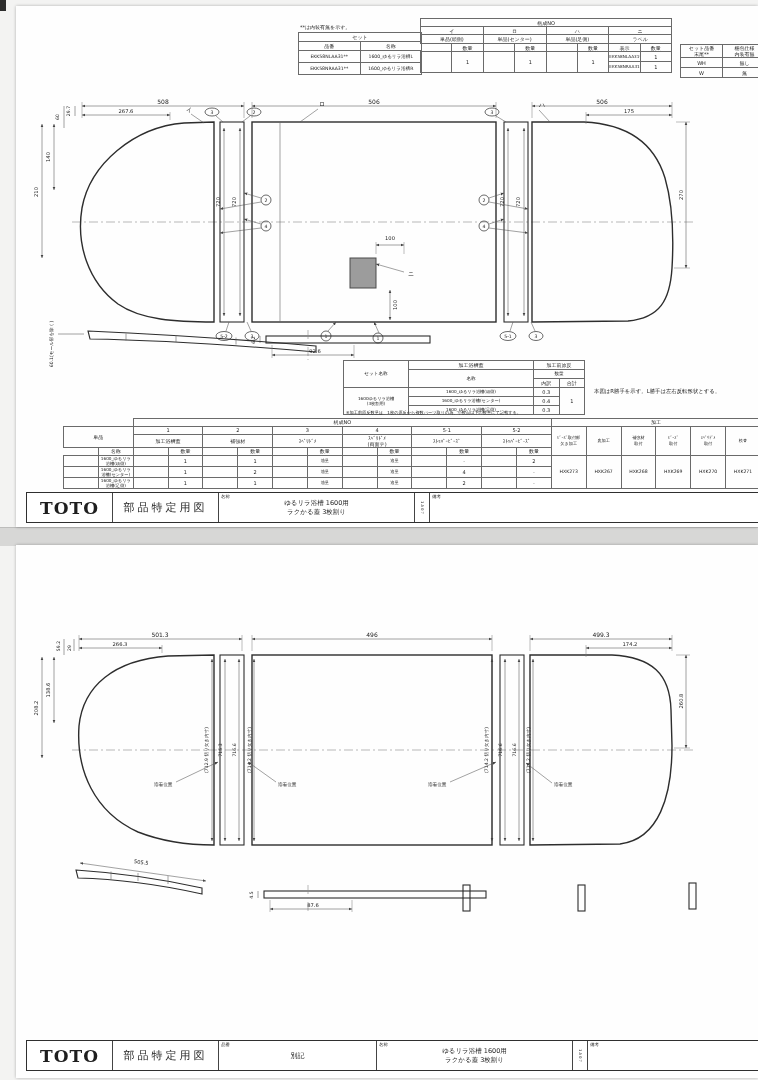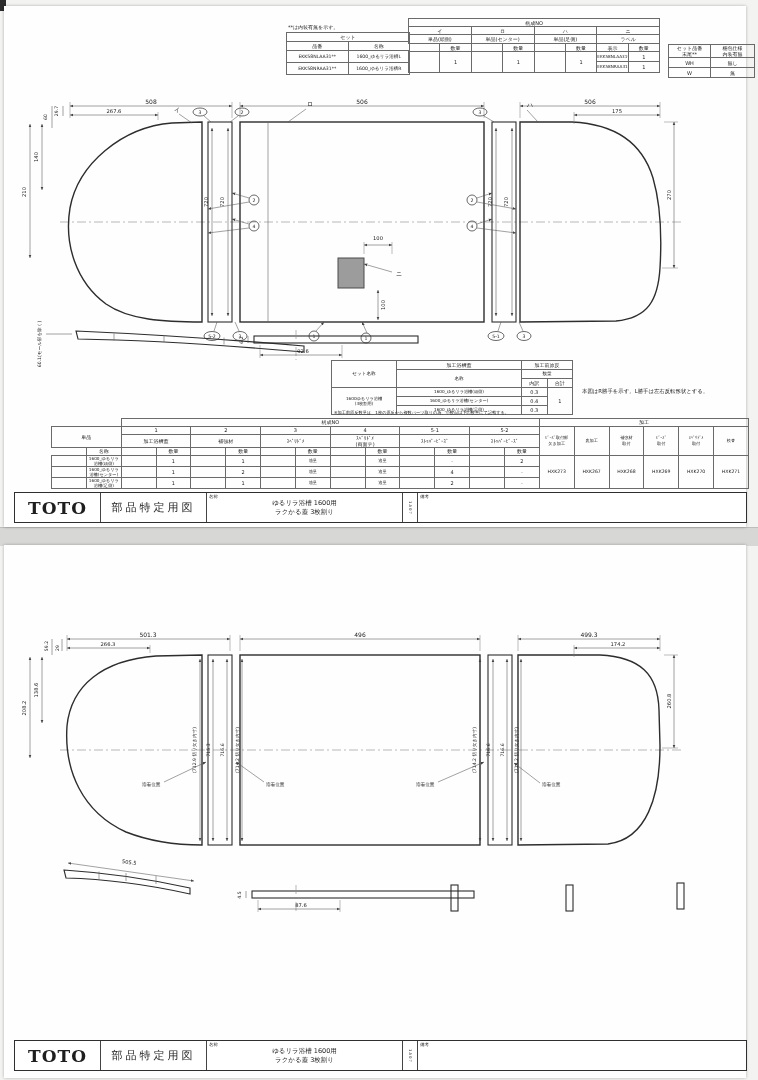--- a/index.html
+++ b/index.html
@@ -1,19 +1,19 @@
 <!DOCTYPE html>
 <html><head>
 <meta charset="utf-8">
 <style>
   html,body{margin:0;padding:0}
   body{position:relative;width:758px;height:1080px;background:#f3f3f2;overflow:hidden;
        font-family:"DejaVu Sans","Liberation Sans",sans-serif;color:#1e1e1e}
   .abs{position:absolute}
-  .sheet{position:absolute;left:4px;width:742px;background:#fefefe;box-shadow:0 0 3px rgba(0,0,0,.28)}
+  .sheet{position:absolute;left:16px;width:742px;background:#fefefe;box-shadow:0 0 3px rgba(0,0,0,.28)}
   #sheet1{top:6px;height:521px}
   #sheet2{top:545px;height:533px}
   .divider{position:absolute;top:527px;left:0;width:758px;height:18px;background:#d7d7d6;border-top:1px solid #bdbdbc}
   .speck{position:absolute;top:0;left:0;width:6px;height:11px;background:#2c2c2c}
   table{border-collapse:collapse;table-layout:fixed}
   td{border:1px solid #6a6a6a;padding:0;text-align:center;vertical-align:middle;
      font-size:5px;line-height:1.2;overflow:hidden;color:#222}
   .f4{font-size:4.2px}.f45{font-size:4.6px}
   .nb{border:none;background:transparent}
   .pre{white-space:pre-line}
@@ -518,20 +518,24 @@
       <text class="ds" x="287" y="349" text-anchor="middle">87.6</text>
       <rect class="ol2" x="437" y="327" width="7" height="26"></rect>
       <rect class="ol2" x="552" y="327" width="7" height="26"></rect>
       <rect class="ol2" x="663" y="325" width="7" height="26"></rect>
     </g>
   </svg>
 
   <div class="tblock abs" style="left:10px;top:495px;width:731px;height:29px">
     <div class="tcell logo" style="width:86px">TOTO</div>
     <div class="tcell doct" style="width:106px">部品特定用図</div>
+    <div class="tcell" style="width:158px">
+      <span class="clbl">品番</span>
+      <span class="cval">別記</span>
+    </div>
     <div class="tcell" style="width:196px">
       <span class="clbl">名称</span>
       <span class="cname">ゆるリラ浴槽  1600用</span>
       <span class="cname">ラクかる蓋  3枚割り</span>
     </div>
     <div class="tcell" style="width:15px">
       <span class="rev">1A07</span>
     </div>
     <div class="tcell" style="flex:1">
       <span class="clbl">備考</span>

